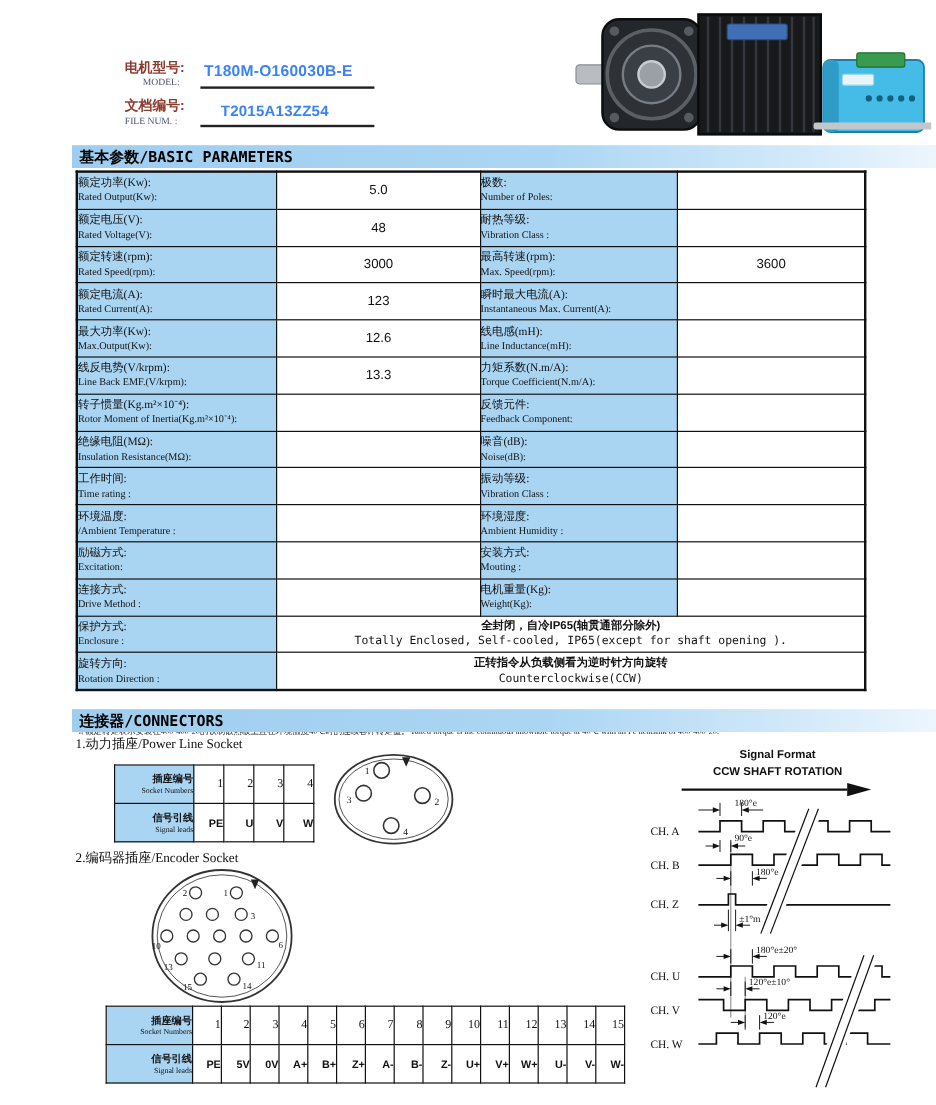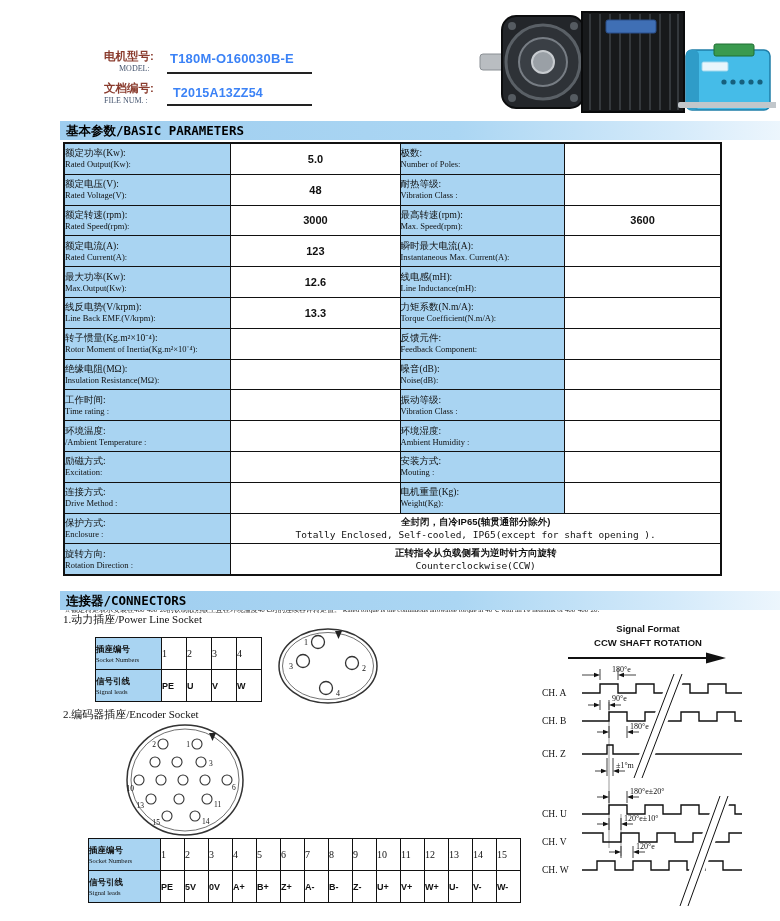--- a/index.html
+++ b/index.html
@@ -11,31 +11,31 @@
   .hval{font-size:13px;font-weight:bold;color:#3b82f6;font-family:"Liberation Sans",sans-serif;letter-spacing:.2px;}
   .hline{border-bottom:2px solid #222;height:0;}
   
   .band{height:19px;line-height:19px;padding-left:6px;background:linear-gradient(90deg,#9ecdef 0%,#abd6f3 55%,#d4eafa 85%,#edf6fd 100%);
         font-family:"DejaVu Sans Mono",monospace;font-weight:bold;font-size:12.5px;color:#000;}
   
   table{border-collapse:collapse;}
   .btab{width:659px;border:2px solid #111;}
   .btab td{border:1.2px solid #111;height:27.8px;padding:0;vertical-align:middle;}
   .btab td.lbl{background:#a9d4f2;padding:1px 0 1px 0;}
-  .btab td.val{background:#fff;text-align:center;font-family:"Liberation Sans",sans-serif;font-weight:bold;font-size:11px;}
+  .btab td.val{background:#fff;text-align:center;font-family:"Liberation Sans",sans-serif;font-weight:normal;font-size:11px;}
   .zh{font-size:9.5px;line-height:12px;white-space:nowrap;}
   .en{font-size:8.5px;line-height:11px;white-space:nowrap;}
   .mcell{background:#fff;text-align:center;}
   .m1{font-size:9.5px;font-weight:bold;line-height:13px;font-family:Liberation Sans, sans-serif;}
   .m2{font-size:9.5px;font-weight:normal;line-height:13px;font-family:"DejaVu Sans Mono",monospace;}
   .footnote{font-size:7px;color:#222;white-space:nowrap;font-family:"Liberation Serif",serif;}
   .subhead{font-size:11px;color:#111;font-family:"Liberation Serif",serif;}
   
   .ctab{border:1.6px solid #111;}
-  .ctab td{border:1.2px solid #111;padding:0;text-align:left;vertical-align:middle;}
+  .ctab td{border:1.2px solid #111;padding:0;text-align:right;vertical-align:middle;}
   .ctab td.hd{background:#a9d4f2;}
   .chz{font-size:8.5px;line-height:11px;font-weight:bold;}
   .che{font-size:6.5px;line-height:9px;}
   .cnum{font-size:10px;font-family:"Liberation Serif",serif;background:#fff;}
   .clead{font-size:9px;font-weight:bold;font-family:"Liberation Sans",sans-serif;background:#fff;}
   svg text{font-family:"Liberation Serif",serif;fill:#111;}
   svg .sans{font-family:"Liberation Sans",sans-serif;}
 </style>
 </head>
 <body>
@@ -84,21 +84,21 @@
     </g>
     <rect x="200" y="98" width="100" height="6" rx="2" fill="#c2c7cb"></rect>
   </svg>
 
   <div class="abs hlzh" style="left:104px;top:49px;text-align:center;">电机型号:</div>
   <div class="abs hlen" style="left:119px;top:64px;">MODEL:</div>
   <div class="abs hval" style="left:170px;top:51px;">T180M-O160030B-E</div>
   <div class="abs hline" style="left:167px;top:72px;width:145px;"></div>
   <div class="abs hlzh" style="left:104px;top:81px;">文档编号:</div>
   <div class="abs hlen" style="left:104px;top:96px;">FILE NUM. :</div>
-  <div class="abs hval" style="left:173px;top:86px;font-size:12.5px;">T2015A13ZZ54</div>
+  <div class="abs hval" style="left:184px;top:86px;font-size:12.5px;">T2015A13ZZ54</div>
   <div class="abs hline" style="left:167px;top:104px;width:145px;"></div>
 
   <div class="abs band" style="left:60px;top:121px;width:716px;">基本参数/BASIC PARAMETERS</div>
 
   <table class="abs btab" style="left:63px;top:142px;">
     <colgroup>
         <col style="width:167px">
         <col style="width:170px">
         <col style="width:165px">
         <col style="width:157px">

